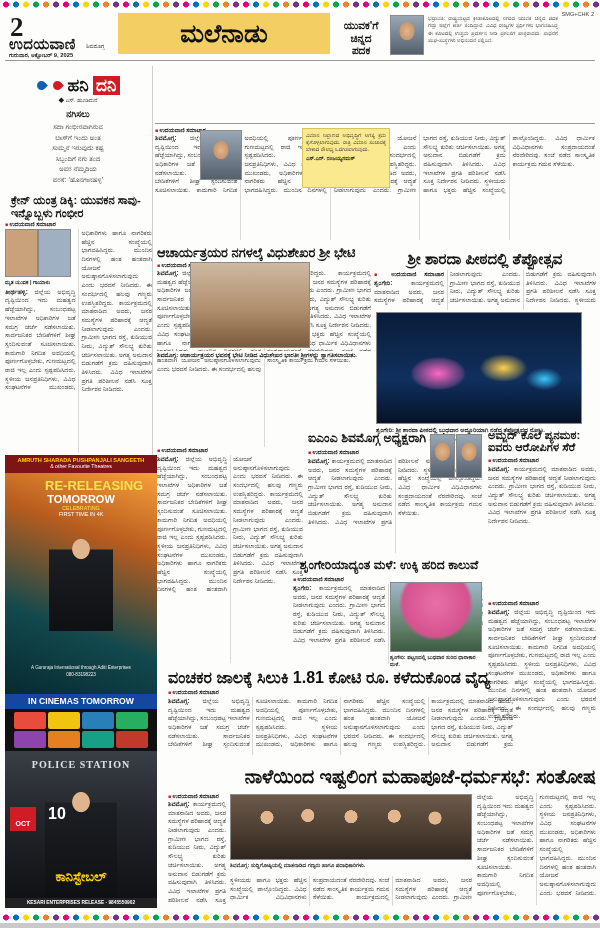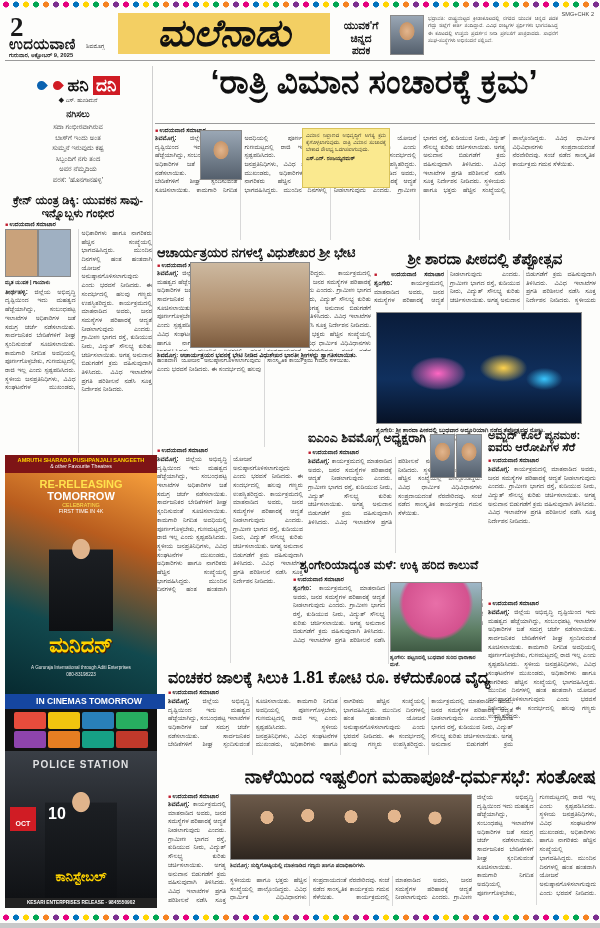--- a/index.html
+++ b/index.html
@@ -53,33 +53,32 @@
 
 <div id="page">
 
   <div class="abs dots" style="left:0;top:2;width:600px;"></div>
 
   <div class="abs serif" style="left:10px;top:12px;font-size:27px;font-weight:bold;">2</div>
   <div class="abs serif" style="left:9px;top:36px;font-size:15px;font-weight:bold;letter-spacing:.3px;">ಉದಯವಾಣಿ</div>
   <div class="abs" style="left:86px;top:43px;font-size:6px;">ಶಿವಮೊಗ್ಗ</div>
   <div class="abs" style="left:9px;top:52px;font-size:5.8px;font-weight:bold;">ಗುರುವಾರ, ಅಕ್ಟೋಬರ್ 9, 2025</div>
   <div class="abs" style="left:118px;top:13px;width:212px;height:41px;background:#f3cf63;text-align:center;">
-    <span class="hl" style="font-size:38px;line-height:41px;font-style:italic;">ಮಲೆನಾಡು</span>
+    <span class="hl" style="font-size:25px;line-height:41px;">ಮಲೆನಾಡು</span>
   </div>
   <div class="abs hl" style="left:336px;top:19px;width:50px;font-size:10.5px;text-align:center;line-height:1.2;">
     <div>ಯುವಕ'ಗೆ</div>
     <div>ಚಿನ್ನದ</div>
     <div>ಪದಕ</div>
   </div>
   <div class="abs ph face" style="left:390px;top:15px;width:34px;height:40px;"></div>
   <div class="abs body-txt" style="left:428px;top:15px;width:130px;height:44px;font-size:5.4px;overflow:hidden;">ಭದ್ರಾವತಿ: ರಾಷ್ಟ್ರಮಟ್ಟದ ಕ್ರೀಡಾಕೂಟದಲ್ಲಿ ನಗರದ ಯುವಕ ಚಿನ್ನದ ಪದಕ ಗೆದ್ದು ಜಿಲ್ಲೆಗೆ ಕೀರ್ತಿ ತಂದಿದ್ದಾರೆ. ವಿವಿಧ ರಾಜ್ಯಗಳ ಸ್ಪರ್ಧಿಗಳು ಭಾಗವಹಿಸಿದ್ದ ಈ ಕೂಟದಲ್ಲಿ ಉತ್ತಮ ಪ್ರದರ್ಶನ ನೀಡಿ ಪ್ರಶಂಸೆಗೆ ಪಾತ್ರರಾದರು. ಸಾಧನೆಗೆ ಸಂಘ-ಸಂಸ್ಥೆಗಳು ಅಭಿನಂದನೆ ಸಲ್ಲಿಸಿವೆ.</div>
   <div class="abs" style="left:500px;top:11px;width:94px;font-size:5.6px;text-align:right;color:#444;">SMG+CHK 2</div>
   <div class="abs rule" style="left:5px;top:60px;width:590px;height:1px;"></div>
 
-  <div class="abs hl" style="left:150px;top:64px;width:448px;font-size:33px;text-align:center;">‘ರಾತ್ರಿ ವಿಮಾನ ಸಂಚಾರಕ್ಕೆ ಕ್ರಮ’</div>
   <div class="abs rule" style="left:155px;top:123px;width:440px;height:1px;"></div>
 
   <div class="abs" style="left:155px;top:127px;width:440px;height:117px;overflow:hidden;">
     <div class="src">ಉದಯವಾಣಿ ಸಮಾಚಾರ</div>
     <div class="body-txt cols5" style="height:106px;overflow:hidden;">
       <span class="dl">ಶಿವಮೊಗ್ಗ:</span>
       <span>ಜಿಲ್ಲೆಯ ಅಭಿವೃದ್ಧಿ ದೃಷ್ಟಿಯಿಂದ ಇದು ಮಹತ್ವದ ಹೆಜ್ಜೆಯಾಗಿದ್ದು, ಸಂಬಂಧಪಟ್ಟ ಇಲಾಖೆಗಳ ಅಧಿಕಾರಿಗಳ ಜತೆ ಸಮಗ್ರ ಚರ್ಚೆ ನಡೆಸಲಾಯಿತು. ಸಾರ್ವಜನಿಕರ ಬೇಡಿಕೆಗಳಿಗೆ ಶೀಘ್ರ ಸ್ಪಂದಿಸುವಂತೆ ಸೂಚಿಸಲಾಯಿತು. ಕಾಮಗಾರಿ ನಿಗದಿತ ಅವಧಿಯಲ್ಲಿ ಪೂರ್ಣಗೊಳ್ಳಬೇಕು, ಗುಣಮಟ್ಟದಲ್ಲಿ ರಾಜಿ ಇಲ್ಲ ಎಂದು ಸ್ಪಷ್ಟಪಡಿಸಿದರು. ಸ್ಥಳೀಯ ಜನಪ್ರತಿನಿಧಿಗಳು, ವಿವಿಧ ಸಂಘಟನೆಗಳ ಮುಖಂಡರು, ಅಧಿಕಾರಿಗಳು ಹಾಗೂ ನಾಗರಿಕರು ಹೆಚ್ಚಿನ ಸಂಖ್ಯೆಯಲ್ಲಿ ಭಾಗವಹಿಸಿದ್ದರು. ಮುಂದಿನ ದಿನಗಳಲ್ಲಿ ಹಂತ ಹಂತವಾಗಿ ಯೋಜನೆ ಅನುಷ್ಠಾನಗೊಳಿಸಲಾಗುವುದು ಎಂದು ಭರವಸೆ ನೀಡಿದರು. ಈ ಸಂದರ್ಭದಲ್ಲಿ ಹಲವು ಗಣ್ಯರು ಉಪಸ್ಥಿತರಿದ್ದರು.</span>
       <span>ಕಾರ್ಯಕ್ರಮದಲ್ಲಿ ಮಾತನಾಡಿದ ಅವರು, ಜನರ ಸಮಸ್ಯೆಗಳ ಪರಿಹಾರಕ್ಕೆ ಆದ್ಯತೆ ನೀಡಲಾಗುವುದು ಎಂದರು. ಗ್ರಾಮೀಣ ಭಾಗದ ರಸ್ತೆ, ಕುಡಿಯುವ ನೀರು, ವಿದ್ಯುತ್ ಸೌಲಭ್ಯ ಕುರಿತು ಚರ್ಚಿಸಲಾಯಿತು. ಅಗತ್ಯ ಅನುದಾನ ಬಿಡುಗಡೆಗೆ ಕ್ರಮ ವಹಿಸುವುದಾಗಿ ತಿಳಿಸಿದರು. ವಿವಿಧ ಇಲಾಖೆಗಳ ಪ್ರಗತಿ ಪರಿಶೀಲನೆ ನಡೆಸಿ ಸೂಕ್ತ ನಿರ್ದೇಶನ ನೀಡಿದರು.</span>
       <span>ಸ್ಥಳೀಯರು ಹಾಗೂ ಭಕ್ತರು ಹೆಚ್ಚಿನ ಸಂಖ್ಯೆಯಲ್ಲಿ ಪಾಲ್ಗೊಂಡಿದ್ದರು. ವಿವಿಧ ಧಾರ್ಮಿಕ ವಿಧಿವಿಧಾನಗಳು ಸಂಪ್ರದಾಯದಂತೆ ನೆರವೇರಿದವು. ಸಂಜೆ ನಡೆದ ಸಾಂಸ್ಕೃತಿಕ ಕಾರ್ಯಕ್ರಮ ಗಮನ ಸೆಳೆಯಿತು.</span>
     </div>
@@ -100,21 +99,21 @@
   </div>
   <div class="abs hl" style="left:5px;top:110px;width:146px;font-size:9px;text-align:center;">ನಗಿಸಲು</div>
   <div class="abs" style="left:5px;top:122px;width:146px;font-size:6.8px;line-height:1.55;text-align:center;color:#333;">
     <div>ಸದಾ ಗಂಭೀರವಾಗಿರುವ</div>
     <div>ಬಾಸ್‌ಗೆ ಇಂದು ಅಂತ</div>
     <div>ಸುಮ್ಮನೆ ಇರುವುದು ಕಷ್ಟ</div>
     <div>ಸಿಬ್ಬಂದಿಗೆ ನಗು ತಂದ</div>
     <div>ಅವರ ನೆಮ್ಮದಿಯ</div>
     <div>ವರಸೆ: ‘ಹೊನಗಾನಹಳ್ಳಿ’</div>
   </div>
-  <div class="abs hl" style="left:5px;top:194px;width:146px;font-size:11.3px;line-height:1.15;text-align:center;">ಕ್ರೇನ್ ಯಂತ್ರ ಡಿಕ್ಕಿ: ಯುವಕನ ಸಾವು-ಇನ್ನೊಬ್ಬಳು ಗಂಭೀರ</div>
+  <div class="abs hl" style="left:11px;top:194px;width:146px;font-size:11.3px;line-height:1.15;">ಕ್ರೇನ್ ಯಂತ್ರ ಡಿಕ್ಕಿ: ಯುವಕನ ಸಾವು-ಇನ್ನೊಬ್ಬಳು ಗಂಭೀರ</div>
   <div class="abs src" style="left:5px;top:221px;">ಉದಯವಾಣಿ ಸಮಾಚಾರ</div>
   <div class="abs body-txt cols2" style="left:5px;top:229px;width:147px;height:224px;overflow:hidden;">
     <div class="ph" style="width:66px;height:48px;margin:0 0 2px 0;background:linear-gradient(90deg,#c9a27b 0 49%,#888 49% 51%,#9fb0c2 51% 100%);"></div>
     <div class="cap" style="font-size:5.4px;margin-bottom:2px;">ಮೃತ ಯುವಕ | ಗಾಯಾಳು</div>
     <span class="dl">ತೀರ್ಥಹಳ್ಳಿ:</span>
     <span>ಜಿಲ್ಲೆಯ ಅಭಿವೃದ್ಧಿ ದೃಷ್ಟಿಯಿಂದ ಇದು ಮಹತ್ವದ ಹೆಜ್ಜೆಯಾಗಿದ್ದು, ಸಂಬಂಧಪಟ್ಟ ಇಲಾಖೆಗಳ ಅಧಿಕಾರಿಗಳ ಜತೆ ಸಮಗ್ರ ಚರ್ಚೆ ನಡೆಸಲಾಯಿತು. ಸಾರ್ವಜನಿಕರ ಬೇಡಿಕೆಗಳಿಗೆ ಶೀಘ್ರ ಸ್ಪಂದಿಸುವಂತೆ ಸೂಚಿಸಲಾಯಿತು. ಕಾಮಗಾರಿ ನಿಗದಿತ ಅವಧಿಯಲ್ಲಿ ಪೂರ್ಣಗೊಳ್ಳಬೇಕು, ಗುಣಮಟ್ಟದಲ್ಲಿ ರಾಜಿ ಇಲ್ಲ ಎಂದು ಸ್ಪಷ್ಟಪಡಿಸಿದರು. ಸ್ಥಳೀಯ ಜನಪ್ರತಿನಿಧಿಗಳು, ವಿವಿಧ ಸಂಘಟನೆಗಳ ಮುಖಂಡರು, ಅಧಿಕಾರಿಗಳು ಹಾಗೂ ನಾಗರಿಕರು ಹೆಚ್ಚಿನ ಸಂಖ್ಯೆಯಲ್ಲಿ ಭಾಗವಹಿಸಿದ್ದರು. ಮುಂದಿನ ದಿನಗಳಲ್ಲಿ ಹಂತ ಹಂತವಾಗಿ ಯೋಜನೆ ಅನುಷ್ಠಾನಗೊಳಿಸಲಾಗುವುದು ಎಂದು ಭರವಸೆ ನೀಡಿದರು. ಈ ಸಂದರ್ಭದಲ್ಲಿ ಹಲವು ಗಣ್ಯರು ಉಪಸ್ಥಿತರಿದ್ದರು.</span>
     <span>ಕಾರ್ಯಕ್ರಮದಲ್ಲಿ ಮಾತನಾಡಿದ ಅವರು, ಜನರ ಸಮಸ್ಯೆಗಳ ಪರಿಹಾರಕ್ಕೆ ಆದ್ಯತೆ ನೀಡಲಾಗುವುದು ಎಂದರು. ಗ್ರಾಮೀಣ ಭಾಗದ ರಸ್ತೆ, ಕುಡಿಯುವ ನೀರು, ವಿದ್ಯುತ್ ಸೌಲಭ್ಯ ಕುರಿತು ಚರ್ಚಿಸಲಾಯಿತು. ಅಗತ್ಯ ಅನುದಾನ ಬಿಡುಗಡೆಗೆ ಕ್ರಮ ವಹಿಸುವುದಾಗಿ ತಿಳಿಸಿದರು. ವಿವಿಧ ಇಲಾಖೆಗಳ ಪ್ರಗತಿ ಪರಿಶೀಲನೆ ನಡೆಸಿ ಸೂಕ್ತ ನಿರ್ದೇಶನ ನೀಡಿದರು.</span>
   </div>
 
   <div class="abs hl" style="left:157px;top:246px;width:214px;font-size:13px;">ಆಚಾರ್ಯತ್ರಯರ ನಗಳಲ್ಕೆ ವಿಧುಶೇಖರ ಶ್ರೀ ಭೇಟಿ</div>
@@ -209,36 +208,35 @@
   </div>
   <div class="abs body-txt cols2" style="left:477px;top:793px;width:119px;height:112px;overflow:hidden;">
     <span>ಜಿಲ್ಲೆಯ ಅಭಿವೃದ್ಧಿ ದೃಷ್ಟಿಯಿಂದ ಇದು ಮಹತ್ವದ ಹೆಜ್ಜೆಯಾಗಿದ್ದು, ಸಂಬಂಧಪಟ್ಟ ಇಲಾಖೆಗಳ ಅಧಿಕಾರಿಗಳ ಜತೆ ಸಮಗ್ರ ಚರ್ಚೆ ನಡೆಸಲಾಯಿತು. ಸಾರ್ವಜನಿಕರ ಬೇಡಿಕೆಗಳಿಗೆ ಶೀಘ್ರ ಸ್ಪಂದಿಸುವಂತೆ ಸೂಚಿಸಲಾಯಿತು. ಕಾಮಗಾರಿ ನಿಗದಿತ ಅವಧಿಯಲ್ಲಿ ಪೂರ್ಣಗೊಳ್ಳಬೇಕು, ಗುಣಮಟ್ಟದಲ್ಲಿ ರಾಜಿ ಇಲ್ಲ ಎಂದು ಸ್ಪಷ್ಟಪಡಿಸಿದರು. ಸ್ಥಳೀಯ ಜನಪ್ರತಿನಿಧಿಗಳು, ವಿವಿಧ ಸಂಘಟನೆಗಳ ಮುಖಂಡರು, ಅಧಿಕಾರಿಗಳು ಹಾಗೂ ನಾಗರಿಕರು ಹೆಚ್ಚಿನ ಸಂಖ್ಯೆಯಲ್ಲಿ ಭಾಗವಹಿಸಿದ್ದರು. ಮುಂದಿನ ದಿನಗಳಲ್ಲಿ ಹಂತ ಹಂತವಾಗಿ ಯೋಜನೆ ಅನುಷ್ಠಾನಗೊಳಿಸಲಾಗುವುದು ಎಂದು ಭರವಸೆ ನೀಡಿದರು. ಈ ಸಂದರ್ಭದಲ್ಲಿ ಹಲವು ಗಣ್ಯರು ಉಪಸ್ಥಿತರಿದ್ದರು.</span>
   </div>
 
   <div class="abs" style="left:5px;top:455px;width:152px;height:18px;background:#7e1416;text-align:center;overflow:hidden;">
     <div style="font-size:5.6px;font-weight:bold;color:#ffd400;margin-top:2px;">AMRUTH SHARADA PUSHPANJALI SANGEETH</div>
     <div style="font-size:5.2px;color:#fff;">&amp; other Favourite Theatres</div>
   </div>
   <div class="abs poster1" style="left:5px;top:473px;width:152px;height:221px;overflow:hidden;">
-    <div style="font-size:11px;font-weight:bold;color:#ffe14d;text-align:center;margin-top:5px;">RE-RELEASING</div>
+    <div style="font-size:13px;font-weight:bold;color:#ffe14d;margin-top:5px;margin-left:40px;">RE-RELEASING</div>
     <div style="font-size:11px;font-weight:bold;color:#fff;text-align:center;">TOMORROW</div>
     <div style="font-size:5.4px;color:#ffe14d;text-align:center;">CELEBRATING</div>
     <div style="font-size:5.4px;color:#fff;text-align:center;">FIRST TIME IN 4K</div>
     <div class="sil" style="left:44px;top:58px;width:64px;height:100px;"></div>
-    <div class="abs" style="left:0;top:160px;width:152px;text-align:center;font-size:21px;font-weight:bold;color:#ffd400;text-shadow:1px 1px 0 #4d1500;">ಮನಿದನ್</div>
     <div class="abs" style="left:0;top:192px;width:152px;text-align:center;font-size:4.6px;color:#eee;">A Gururaja International through Aditi Enterprises</div>
     <div class="abs" style="left:0;top:199px;width:152px;text-align:center;font-size:4.6px;color:#eee;">080-83198223</div>
   </div>
-  <div class="abs" style="left:5px;top:694px;width:152px;height:15px;background:#1546a0;color:#fff;font-weight:bold;font-size:8.6px;text-align:center;line-height:15px;padding-left:8px;">IN CINEMAS TOMORROW</div>
+  <div class="abs" style="left:5px;top:694px;width:152px;height:15px;background:#1546a0;color:#fff;font-weight:bold;font-size:8.6px;text-align:center;line-height:15px;">IN CINEMAS TOMORROW</div>
   <div class="abs" style="left:5px;top:709px;width:152px;height:42px;background:#111;text-align:center;padding-top:2px;box-sizing:border-box;">
     <span class="tile" style="background:#e74c3c;"></span><span class="tile" style="background:#f1c40f;"></span><span class="tile" style="background:#2980b9;"></span><span class="tile" style="background:#27ae60;"></span><span class="tile" style="background:#8e44ad;"></span><span class="tile" style="background:#e67e22;"></span><span class="tile" style="background:#16a085;"></span><span class="tile" style="background:#c0392b;"></span>
   </div>
   <div class="abs poster2" style="left:5px;top:751px;width:152px;height:147px;overflow:hidden;">
     <div class="sil" style="left:40px;top:30px;width:72px;height:117px;"></div>
-    <div class="abs" style="left:4px;top:8px;width:144px;font-size:10px;font-weight:bold;color:rgba(255,255,255,.85);text-align:center;letter-spacing:1px;">POLICE STATION</div>
+    <div class="abs" style="left:4px;top:8px;width:144px;font-size:10px;font-weight:bold;color:rgba(255,255,255,.85);text-align:center;letter-spacing:1px;font-family:Liberation Serif, serif;">POLICE STATION</div>
     <div class="abs" style="left:5px;top:56px;width:26px;height:24px;background:#d01c24;color:#fff;text-align:center;">
       <div style="font-size:16px;font-weight:bold;line-height:13px;padding-left:38px;">10</div>
       <div style="font-size:7px;font-weight:bold;">OCT</div>
     </div>
     <div class="abs" style="left:0;top:118px;width:152px;text-align:center;font-size:13px;font-weight:bold;color:#ffd400;">ಕಾನಿಸ್ಟೇಬಲ್</div>
   </div>
   <div class="abs" style="left:5px;top:898px;width:152px;height:10px;background:#222;color:#fff;font-size:4.8px;font-weight:bold;text-align:center;line-height:10px;">KESARI ENTERPRISES RELEASE - 9845550902</div>
 
   <div class="abs dots" style="left:0;top:913px;width:600px;"></div>
   <div class="abs" style="left:0;top:923px;width:600px;height:5px;background:#c9c9c9;"></div>

